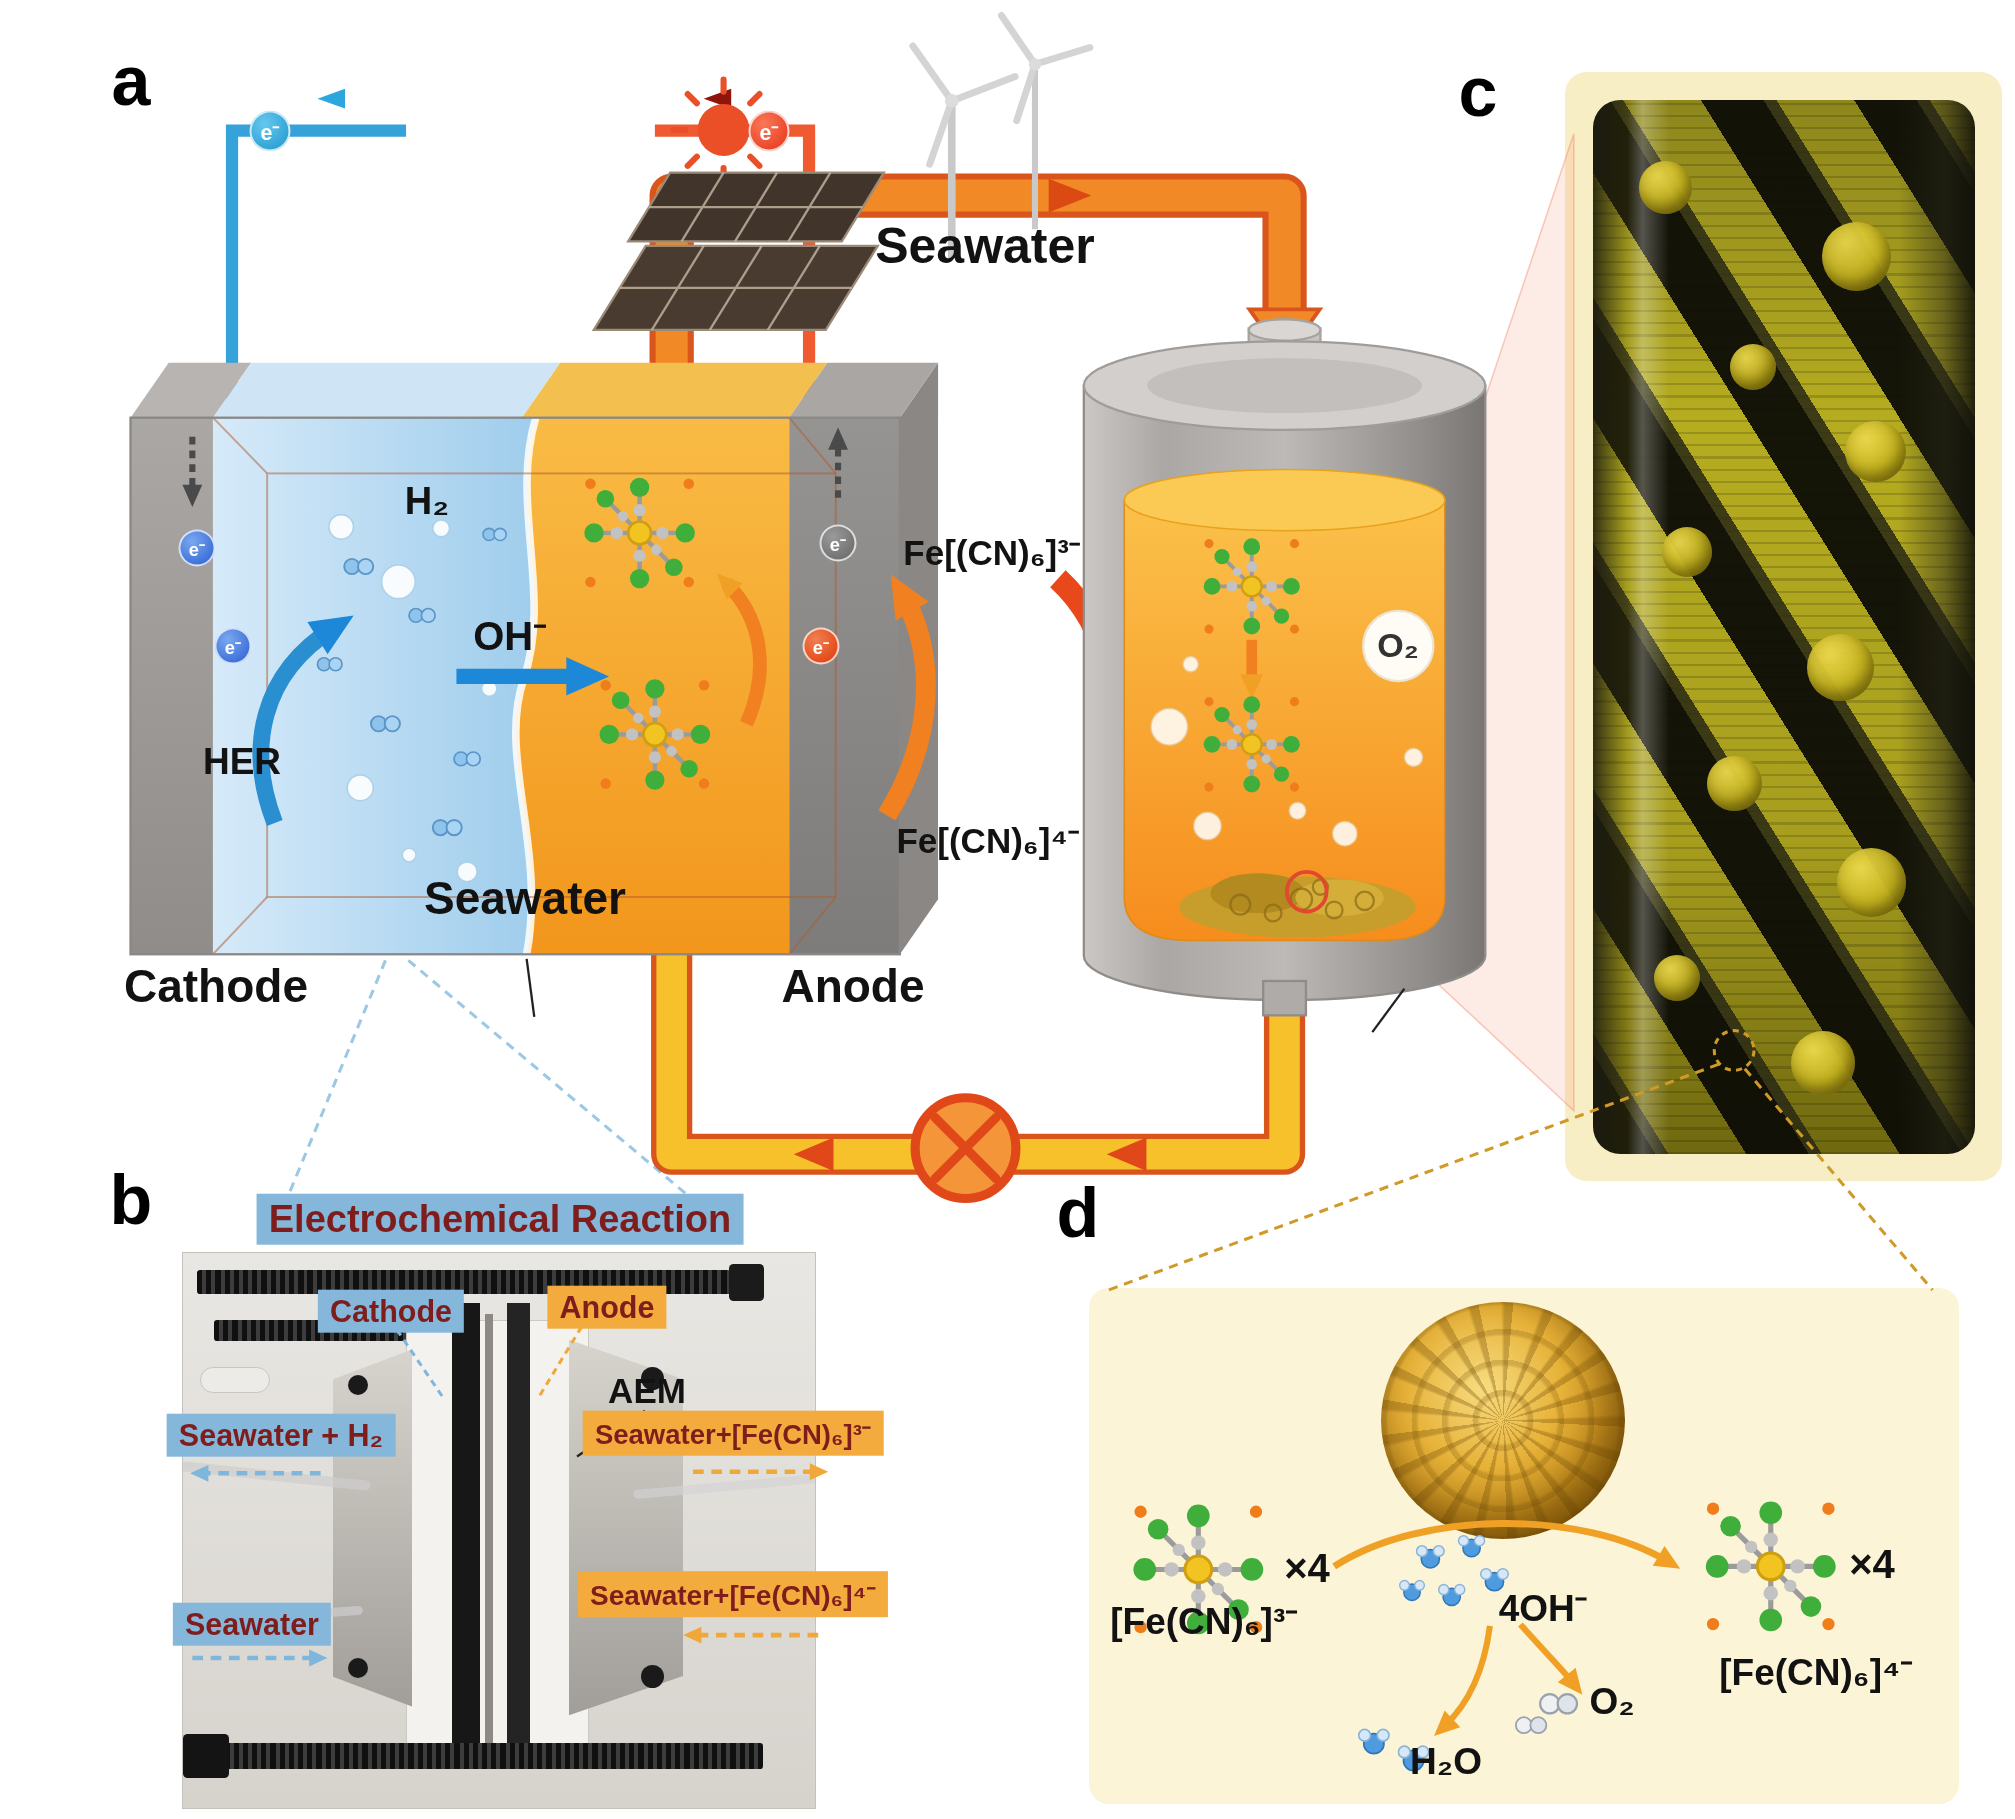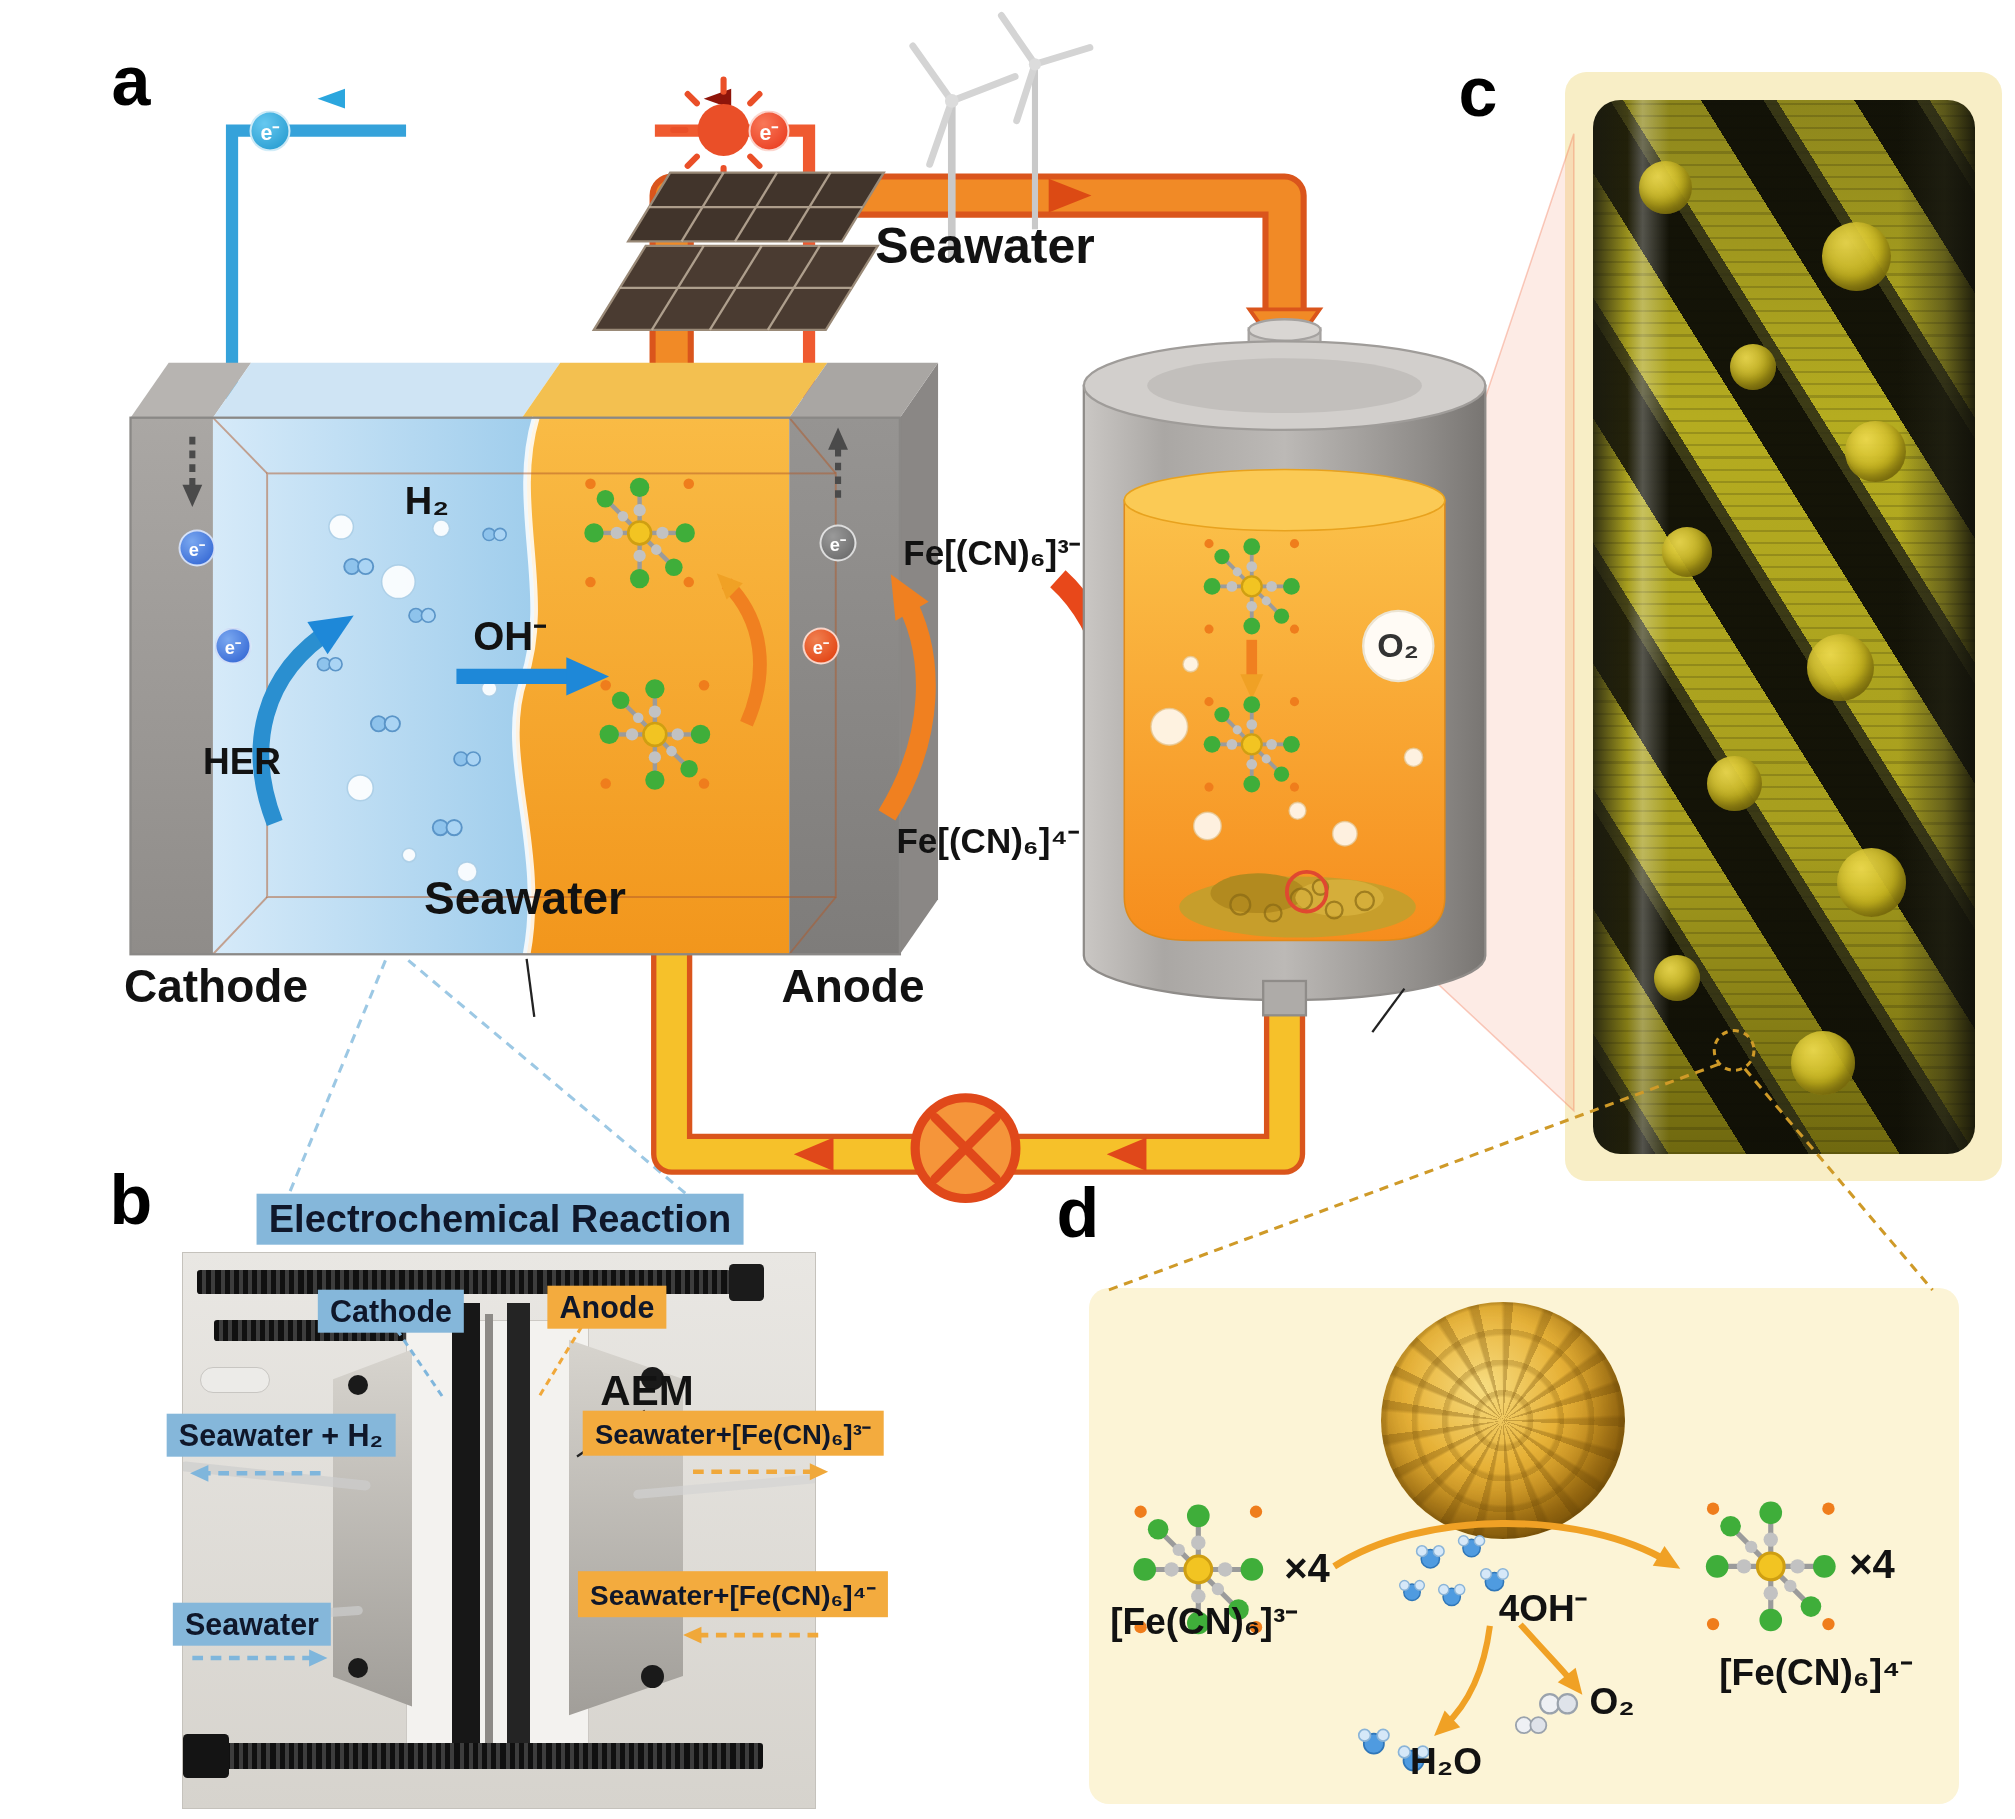--- a/index.html
+++ b/index.html
@@ -1,20 +1,20 @@
 <!DOCTYPE html>
 <html style="font-size:12.2px"><head>
 <meta charset="utf-8">
 <style>
 *{margin:0;padding:0;box-sizing:border-box}
 body{font-family:"Liberation Sans",sans-serif;background:#fff}
 #stage{position:relative;width:2015px;height:1820px;background:#fff;overflow:hidden;font-family:"Liberation Sans",sans-serif}
 .lbl{position:absolute;transform:translate(-50%,-50%);font-weight:700;color:#121212;text-align:center;white-space:pre-line;line-height:1.18}
 .plabel{position:absolute;transform:translate(-50%,-50%);font-weight:600;color:#000;font-size:70px}
-.chip{position:absolute;transform:translate(-50%,-50%);font-weight:700;color:#0f172a;padding:3.8px 12.2px;white-space:nowrap}
+.chip{position:absolute;transform:translate(-50%,-50%);font-weight:700;color:#7f1d1d;padding:3.8px 12.2px;white-space:nowrap}
 .chip.blue{background:#85b7da}
 .chip.orange{background:#f3ab3e}
 .enode{position:absolute;transform:translate(-50%,-50%);border-radius:50%;color:#fff;font-weight:700;display:flex;align-items:center;justify-content:center;border:2.3px solid rgba(255,255,255,.75)}
 #overlay{position:absolute;left:0;top:0;pointer-events:none}
 #photoB{position:absolute;left:182px;top:1252px;width:634px;height:557px;background:linear-gradient(180deg,#e9e7e3,#d6d3cd);border:0.8px solid #c5c2bc;overflow:hidden}
 #photoB .el{position:absolute}
 .rod{background:repeating-linear-gradient(90deg,#101010 0 5.3px,#3d3d3d 5.3px 9.2px);border-radius:3.1px}
 .metal{background:linear-gradient(180deg,#d8d5cf,#a09d98)}
 #photoC{position:absolute;left:1565px;top:72px;width:437px;height:1109px;background:#f8eec6;border-radius:21.4px}
 #photoCInner{position:absolute;left:27.5px;top:27.5px;width:382px;height:1054px;border-radius:27.5px;overflow:hidden;
@@ -405,21 +405,21 @@
   <div class="enode" style="left:270px;top:131px;width:41px;height:41px;font-size:21.4px;background:radial-gradient(circle at 35% 30%,#66c8f0,#1e96cc)">e⁻</div>
   <div class="enode" style="left:769px;top:131px;width:41px;height:41px;font-size:21.4px;background:radial-gradient(circle at 35% 30%,#f87858,#e83418)">e⁻</div>
   <div class="enode" style="left:197px;top:548px;width:37px;height:37px;font-size:18.3px;background:radial-gradient(circle at 35% 30%,#7aa8f0,#2a5ed0)">e⁻</div>
   <div class="enode" style="left:233px;top:646px;width:37px;height:37px;font-size:18.3px;background:radial-gradient(circle at 35% 30%,#7aa8f0,#2a5ed0)">e⁻</div>
   <div class="enode" style="left:838px;top:543px;width:37px;height:37px;font-size:18.3px;background:radial-gradient(circle at 35% 30%,#9a9a9a,#646464)">e⁻</div>
   <div class="enode" style="left:821px;top:646px;width:37px;height:37px;font-size:18.3px;background:radial-gradient(circle at 35% 30%,#f08050,#e03808)">e⁻</div>
 
   <div class="chip blue" style="left:500px;top:1219px;font-size:38px">Electrochemical Reaction</div>
   <div class="chip blue" style="left:391px;top:1311px;font-size:30.5px">Cathode</div>
   <div class="chip orange" style="left:607px;top:1307px;font-size:30.5px">Anode</div>
-  <div class="lbl" style="left:647px;top:1391px;font-size:42px">AEM</div>
+  <div class="lbl" style="left:647px;top:1391px;font-size:35px">AEM</div>
   <div class="chip blue" style="left:281px;top:1435px;font-size:30.5px">Seawater + H₂</div>
   <div class="chip orange" style="left:733px;top:1433px;font-size:27.5px">Seawater+[Fe(CN)₆]³⁻</div>
   <div class="chip blue" style="left:252px;top:1624px;font-size:30.5px">Seawater</div>
   <div class="chip orange" style="left:733px;top:1594px;font-size:28px">Seawater+[Fe(CN)₆]⁴⁻</div>
 
   <div class="lbl" style="left:1307px;top:1569px;font-size:40px">×4</div>
   <div class="lbl" style="left:1872px;top:1565px;font-size:40px">×4</div>
   <div class="lbl" style="left:1204px;top:1622px;font-size:37px">[Fe(CN)₆]³⁻</div>
   <div class="lbl" style="left:1816px;top:1673px;font-size:37px">[Fe(CN)₆]⁴⁻</div>
   <div class="lbl" style="left:1543px;top:1609px;font-size:37px">4OH⁻</div>

